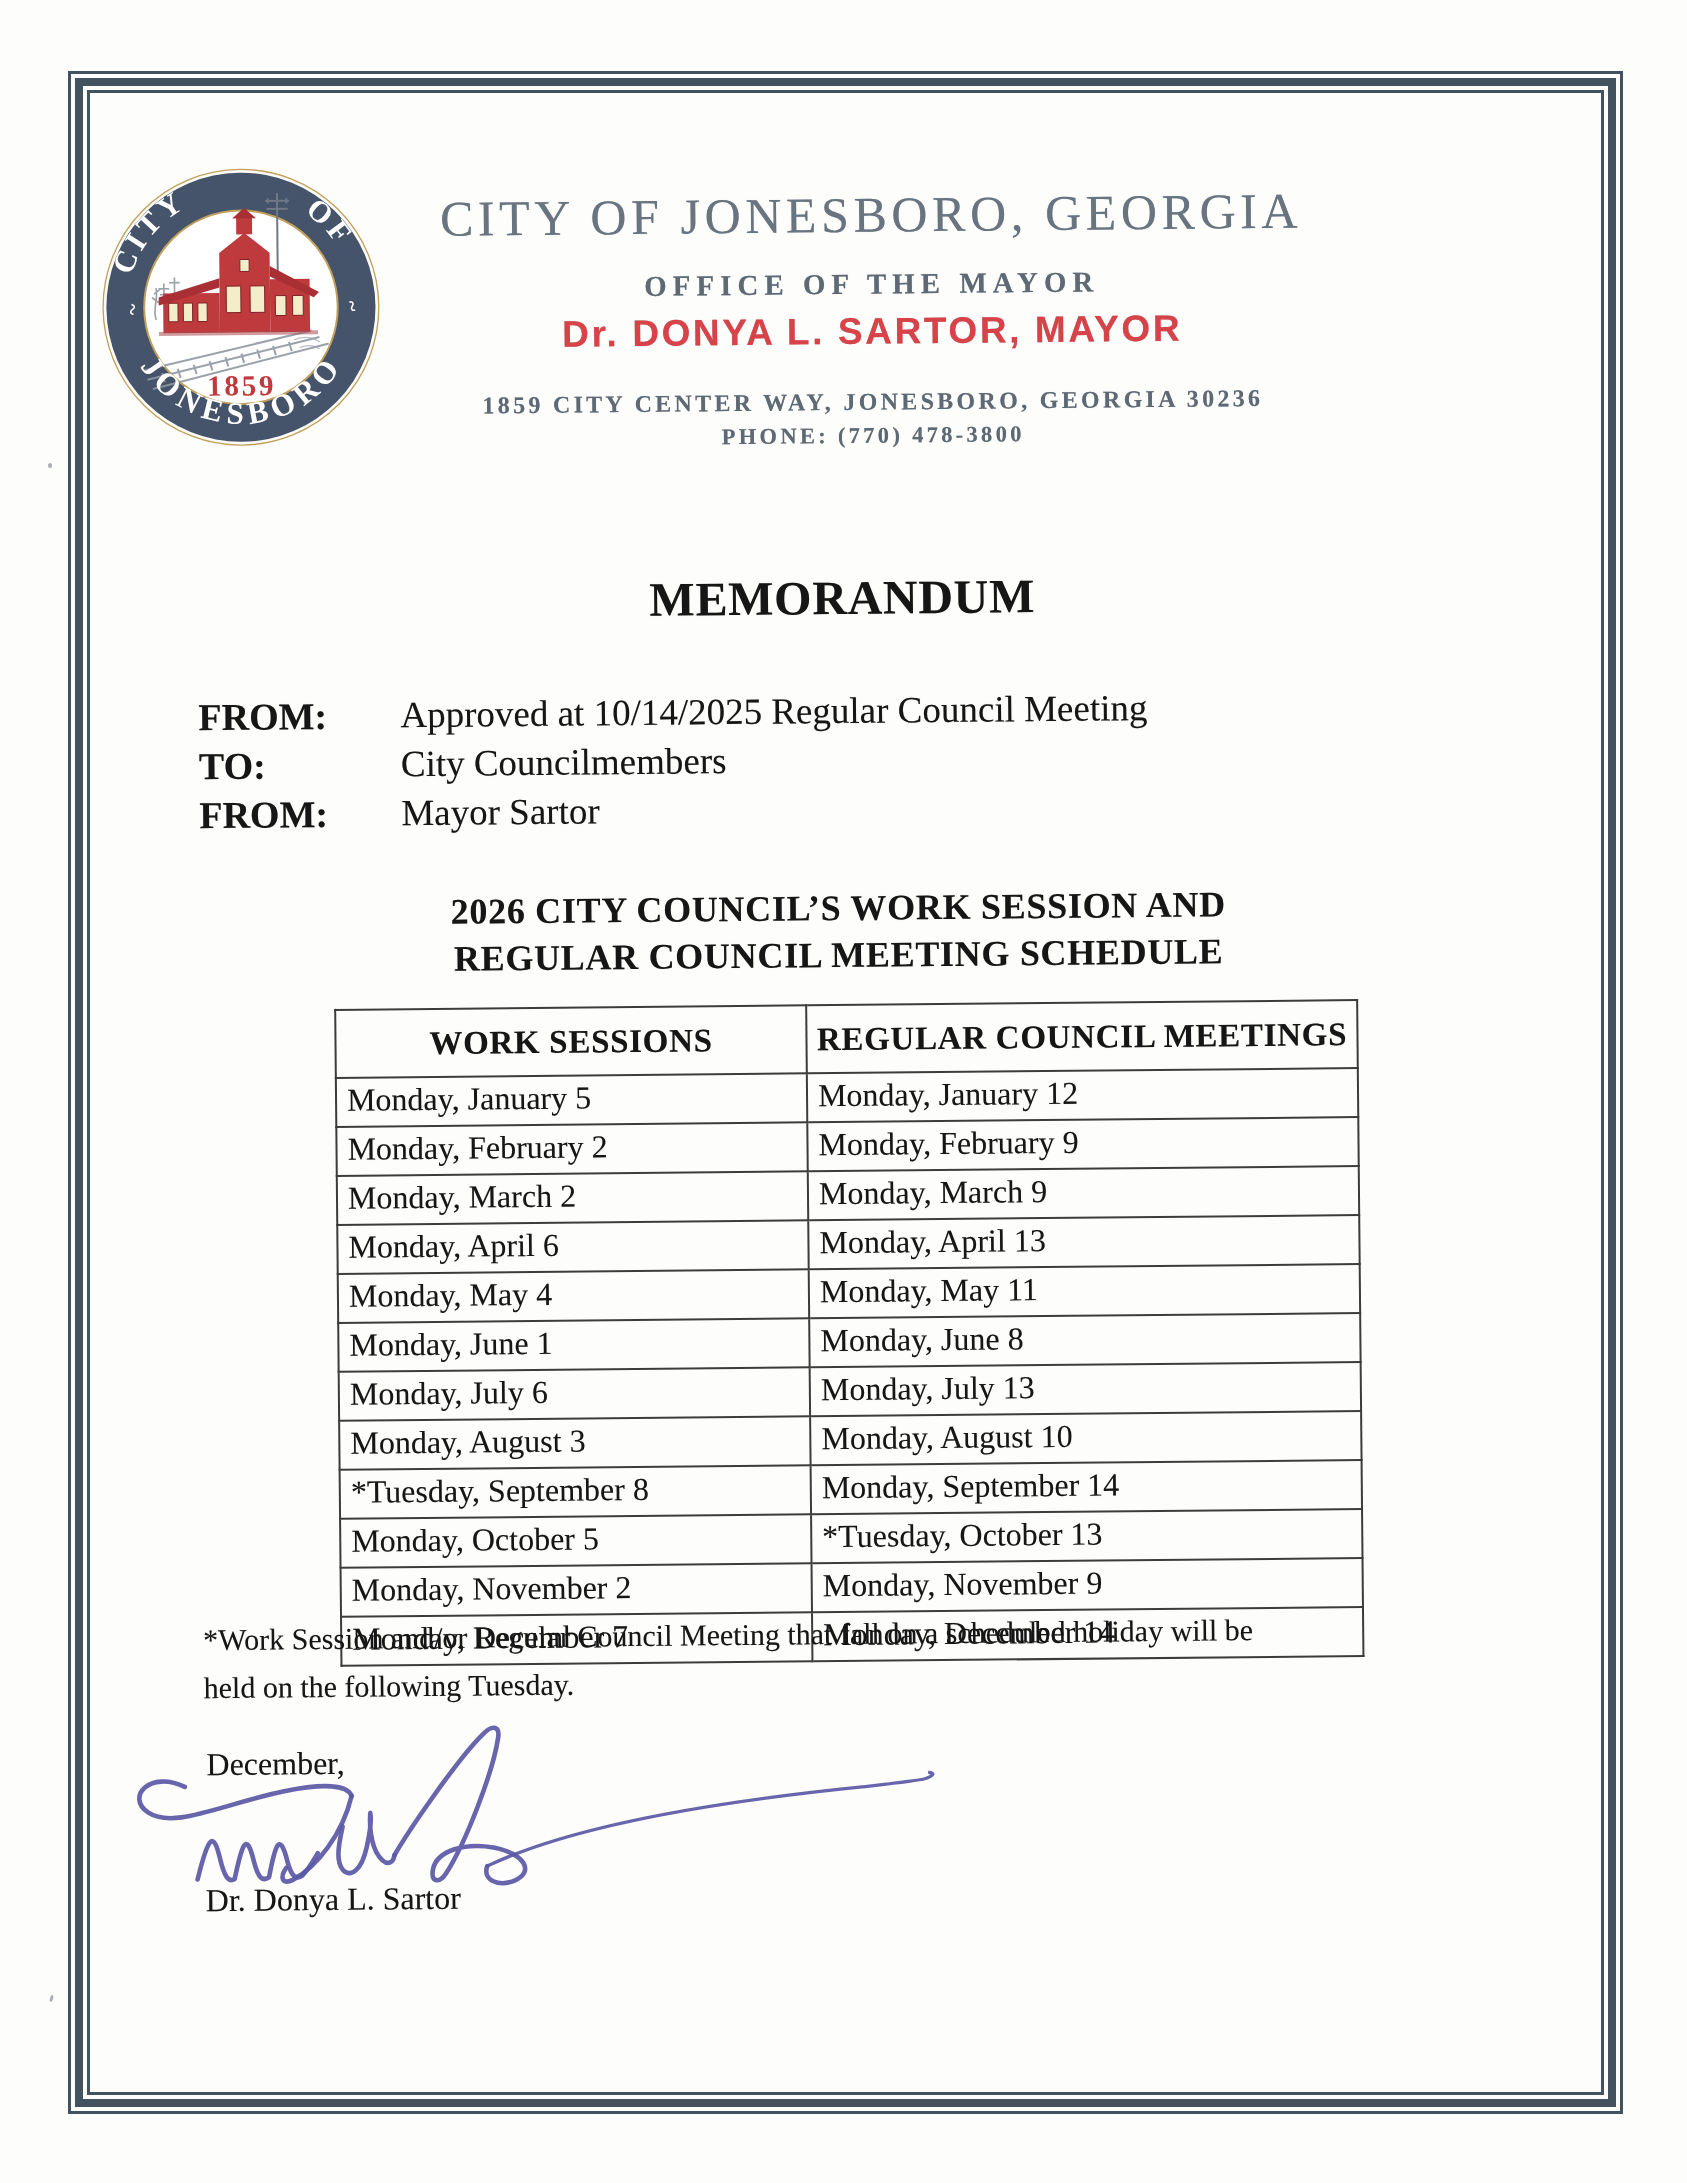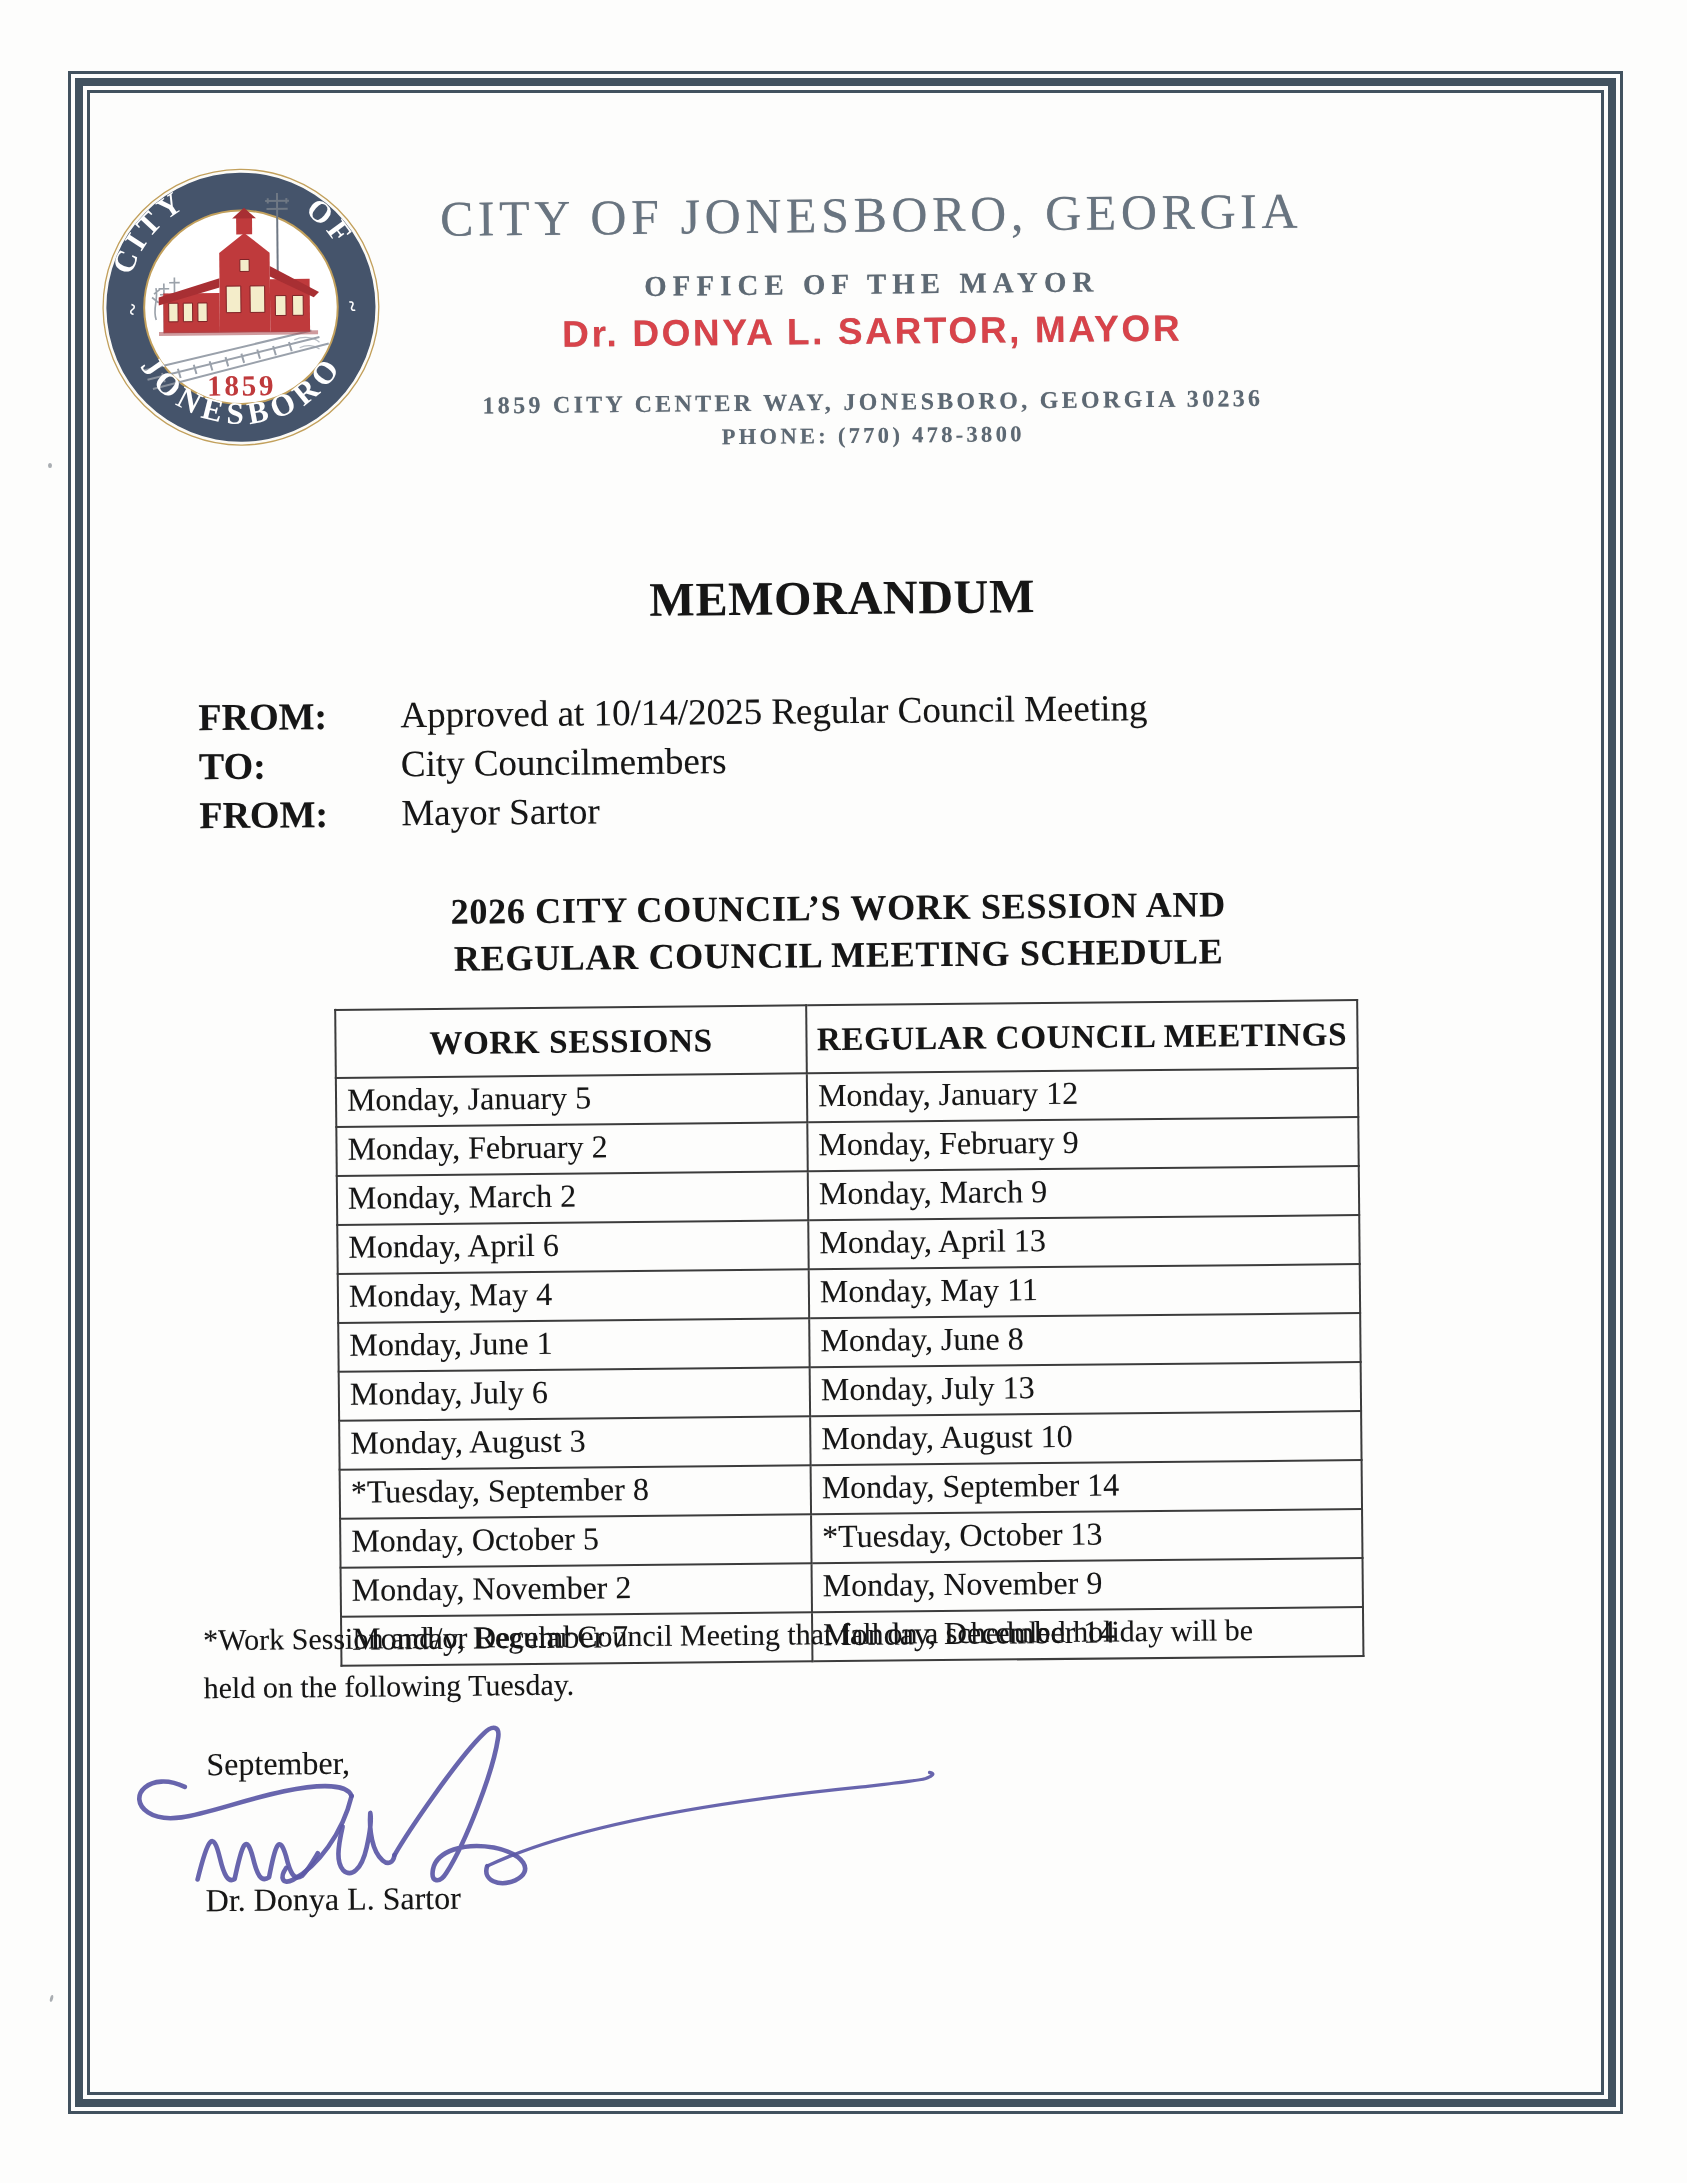--- a/index.html
+++ b/index.html
@@ -209,21 +209,21 @@
       <tr>
           <td>Monday, December 7</td>
           <td>Monday, December 14</td>
         </tr>
     </tbody>
   </table>
 
   <div class="txt fn1">*Work Session and/or Regular Council Meeting that fall on a scheduled holiday will be</div>
   <div class="txt fn2">held on the following Tuesday.</div>
 
-  <div class="txt sincerely">September,</div>
+  <div class="txt sincerely">December,</div>
   <svg class="sig" viewBox="0 0 1300 290">
     <path stroke-width="7" d="M 100,96 C 48,70 10,110 44,134 C 82,160 152,124 250,104 C 312,92 346,96 352,112"></path>
     <path stroke-width="7" d="M 352,112 C 338,168 300,218 262,238 C 246,246 242,234 252,220"></path>
     <path stroke-width="7" d="M 118,236 C 134,174 142,160 152,204 C 158,230 164,242 174,236 C 186,182 192,166 202,204 C 208,230 214,242 226,234 C 236,184 242,168 252,202 C 258,228 264,240 276,232 C 286,222 294,208 300,198"></path>
     <path stroke-width="7" d="M 338,158 C 330,192 328,212 338,224 C 350,236 366,224 374,190 C 380,164 382,148 380,138 C 378,164 382,196 398,210 C 406,217 414,214 416,202"></path>
     <path stroke-width="7" d="M 416,202 C 436,168 512,58 552,20 C 566,6 578,8 574,28 C 566,78 524,184 494,230 C 484,246 470,244 474,224 C 480,196 522,184 566,192 C 612,202 628,228 598,242 C 574,252 548,242 556,220"></path>
     <path stroke-width="5" d="M 556,220 C 680,162 880,128 1120,106 C 1170,101 1205,98 1220,94 C 1232,90 1234,86 1226,85"></path>
   </svg>
   <div class="txt signame">Dr. Donya L. Sartor</div>
 

